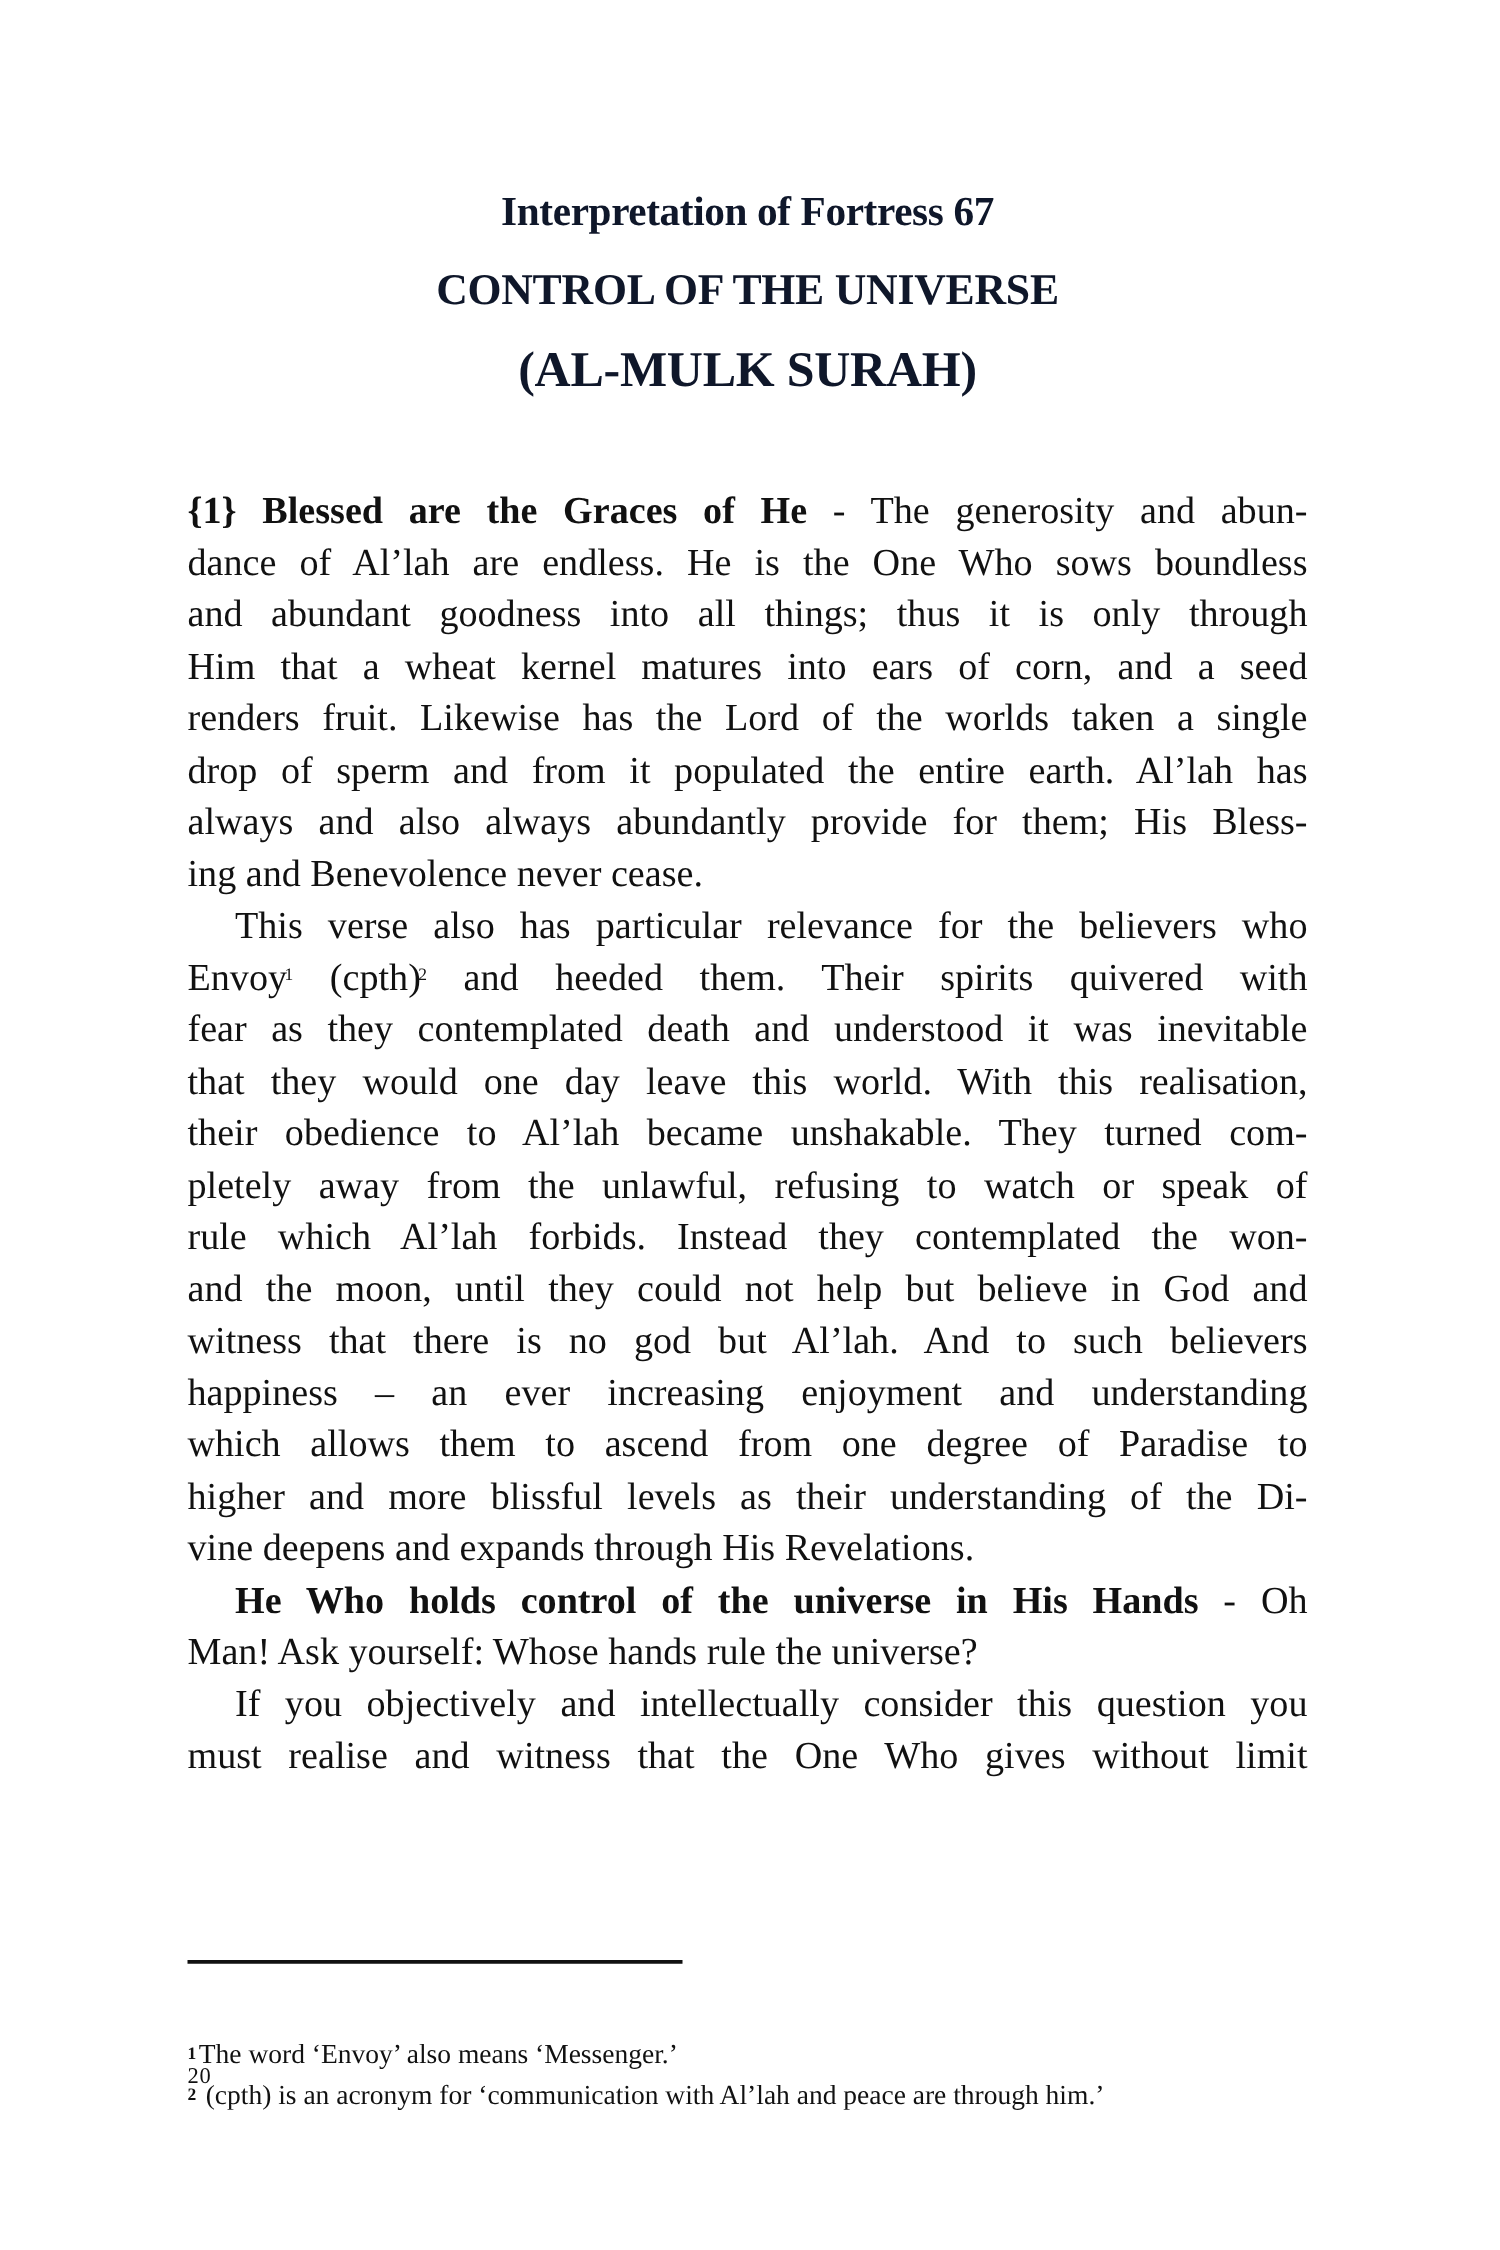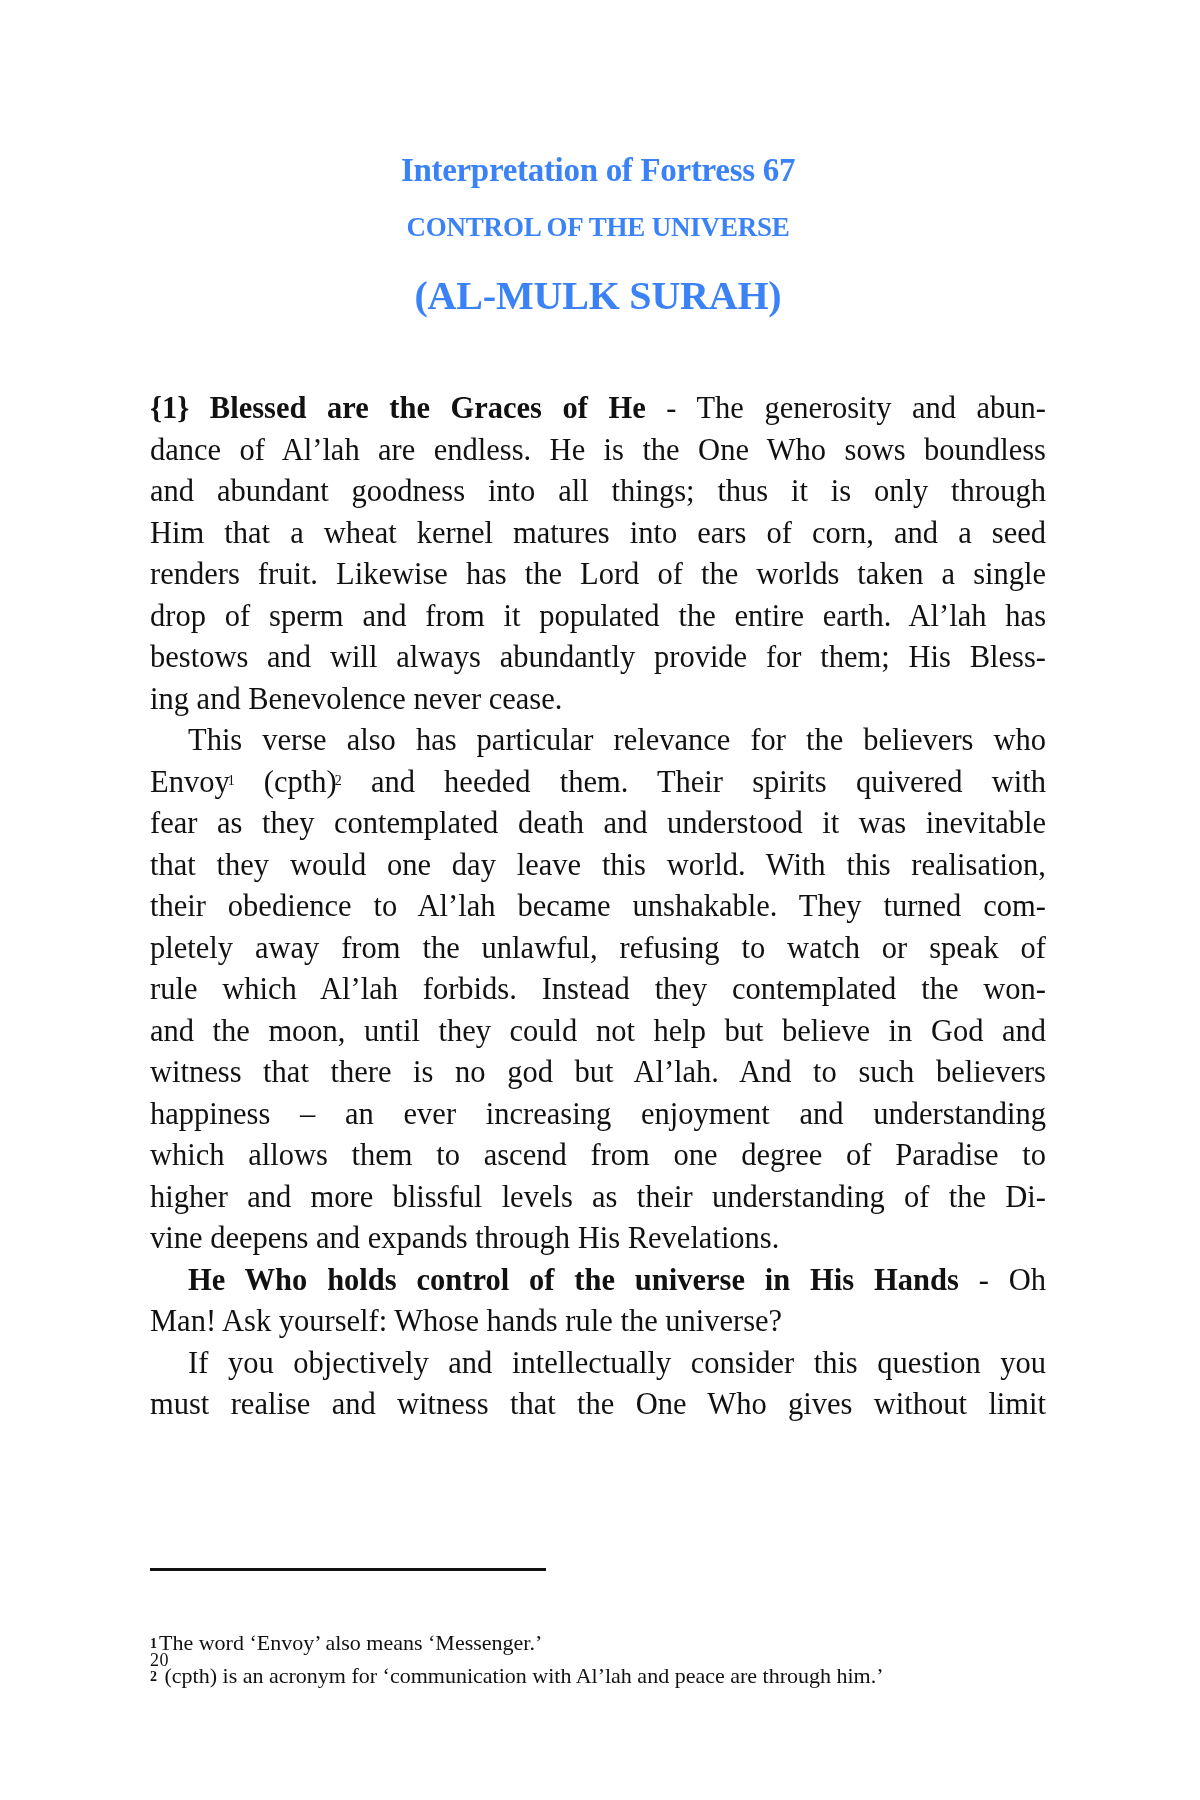--- a/index.html
+++ b/index.html
@@ -21,24 +21,24 @@
       top: 0;
       width: 896px;
       height: 1800px;
     }
     .heading {
       position: absolute;
       left: 0;
       width: 896px;
       text-align: center;
       font-weight: bold;
-      color: #3b82f6;
+      color: #0f172a;
     }
     .h1 { top: 152px; font-size: 33px; letter-spacing: -0.3px; }
-    .h2 { top: 212px; font-size: 27px; letter-spacing: -0.2px; }
+    .h2 { top: 212px; font-size: 35px; letter-spacing: -0.2px; }
     .h3 { top: 272px; font-size: 40px; letter-spacing: -0.2px; }
 
     .body-text {
       position: absolute;
       left: 0;
       top: 388px;
       width: 896px;
       font-size: 30.5px;
       line-height: 41.5px;
     }
@@ -115,21 +115,21 @@
   <div class="heading h3">(AL-MULK SURAH)</div>
 
   <div class="body-text">
 
     <span class="line"><b class="bold-run">{1} Blessed are the Graces of He</b><span> - The generosity and abun-</span></span>
     <span class="line">dance of Al’lah are endless. He is the One Who sows boundless</span>
     <span class="line">and abundant goodness into all things; thus it is only through</span>
     <span class="line">Him that a wheat kernel matures into ears of corn, and a seed</span>
     <span class="line">renders fruit. Likewise has the Lord of the worlds taken a single</span>
     <span class="line">drop of sperm and from it populated the entire earth. Al’lah has</span>
-    <span class="line">bestows and will always abundantly provide for them; His Bless-</span>
+    <span class="line">always and also always abundantly provide for them; His Bless-</span>
     <span class="line last">ing and Benevolence never cease.</span>
 
     <span class="line indent">This verse also has particular relevance for the believers who</span>
     <span class="line"><span>Envoy</span><sup class="fnref">1</sup> <span>(cpth)</span><sup class="fnref">2</sup> <span>and heeded them. Their spirits quivered with</span></span>
     <span class="line">fear as they contemplated death and understood it was inevitable</span>
     <span class="line">that they would one day leave this world. With this realisation,</span>
     <span class="line">their obedience to Al’lah became unshakable. They turned com-</span>
     <span class="line">pletely away from the unlawful, refusing to watch or speak of</span>
     <span class="line">rule which Al’lah forbids. Instead they contemplated the won-</span>
     <span class="line">and the moon, until they could not help but believe in God and</span>

